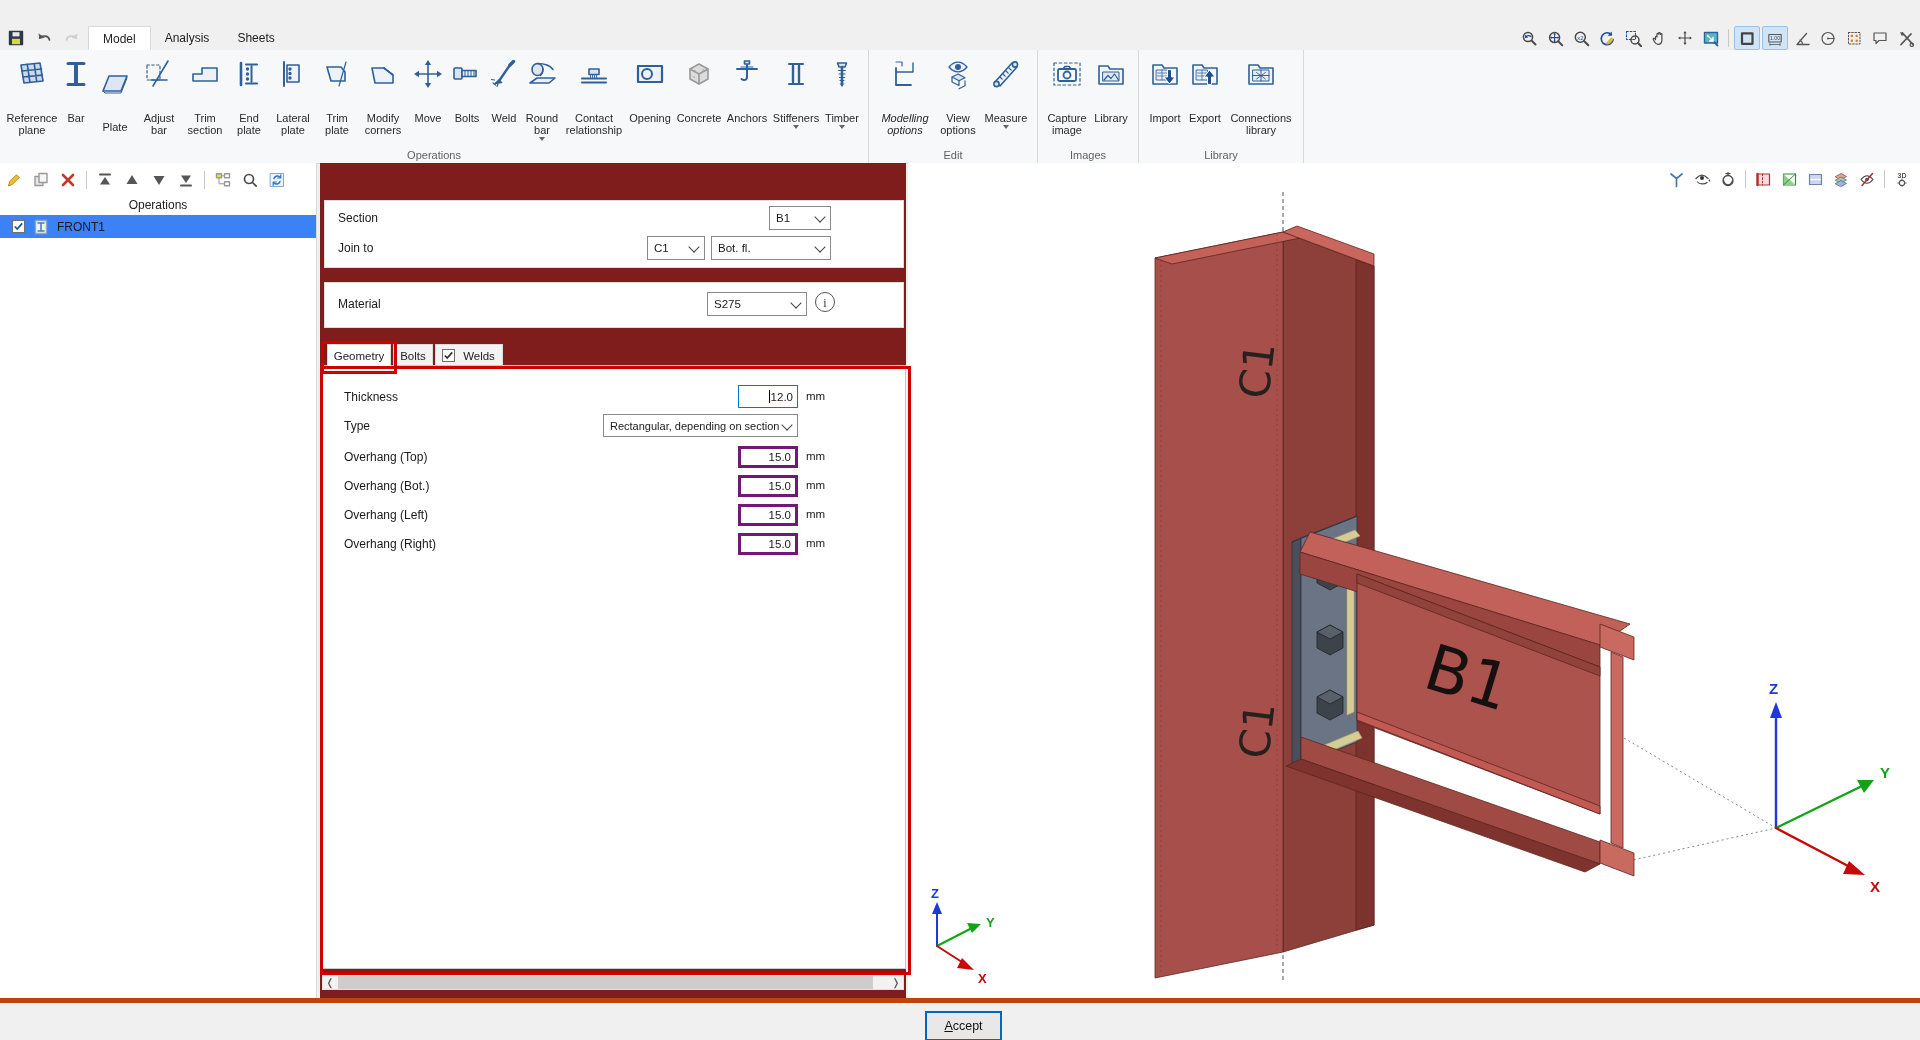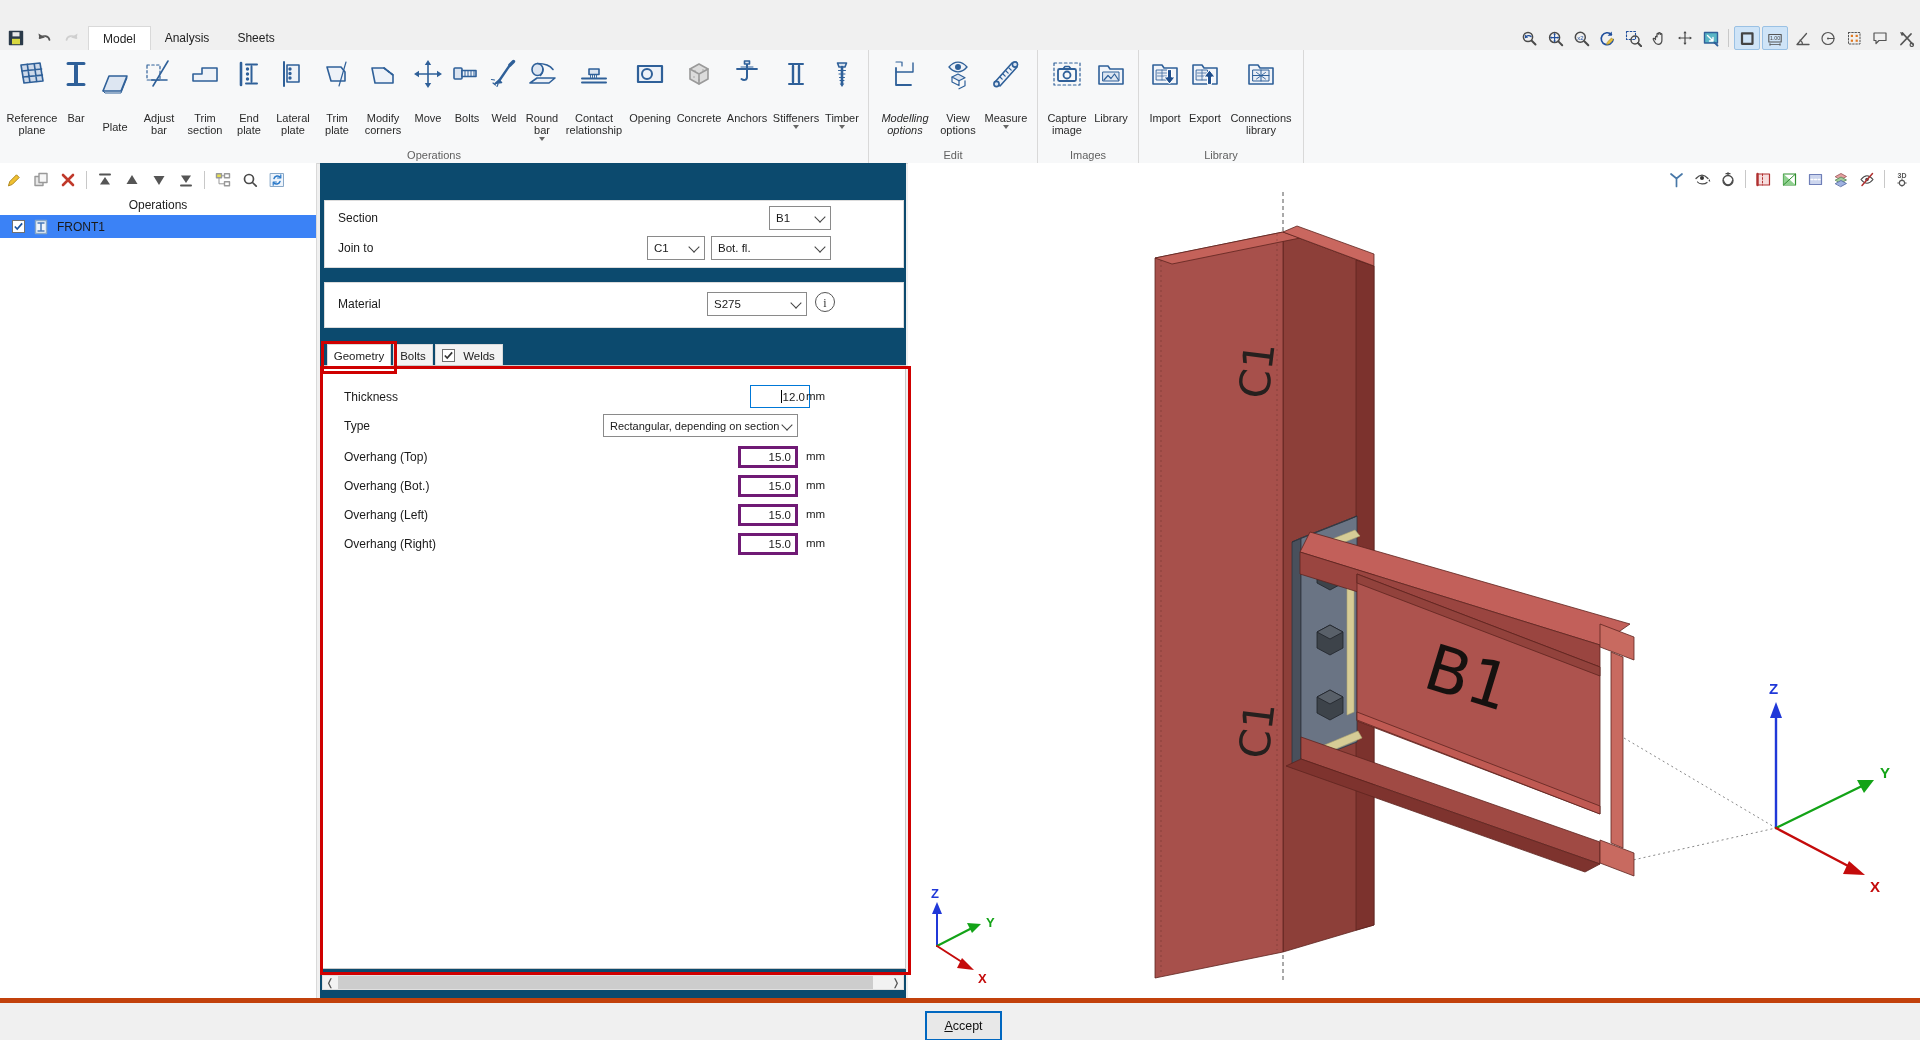--- a/index.html
+++ b/index.html
@@ -29,27 +29,27 @@
   .rib-btn .ic{width:36px;height:36px;}
   .rib-btn .ic svg{width:36px;height:36px;}
   .rib-btn .lbl{margin-top:20px;font-size:11px;line-height:1.1;text-align:center;color:#2a2a2a;white-space:pre-line;}
   .rib-btn .dd{margin-top:1px;width:0;height:0;border-left:3.5px solid transparent;border-right:3.5px solid transparent;border-top:4px solid #666;}
   
   #opspanel{position:absolute;left:0;top:163px;width:316px;height:835px;background:#fff;border-right:1px solid #d9d9d9;}
   #ops-toolbar{position:absolute;left:2px;top:4px;height:26px;display:flex;align-items:center;gap:3px;}
   #ops-header{position:absolute;left:0;top:32px;width:100%;height:20px;text-align:center;line-height:20px;border-bottom:1px solid #ededed;color:#222;}
   .ops-row{position:absolute;left:0;top:52px;width:100%;height:23px;background:#3b82f6;display:flex;align-items:center;gap:6px;padding-left:12px;box-sizing:border-box;}
   
-  #form{position:absolute;left:320px;top:163px;width:586px;height:835px;background:#0c4a6e;}
+  #form{position:absolute;left:320px;top:163px;width:586px;height:835px;background:#7f1d1d;}
   .groupbox{position:absolute;border:1px solid #dcdcdc;background:#fff;}
   .flabel{position:absolute;color:#1a1a1a;font-size:12px;}
   .combo{position:absolute;background:#fff;border:1px solid #8a8a8a;display:flex;align-items:center;font-size:11.5px;padding-left:6px;box-sizing:border-box;}
   .combo .chev{position:absolute;right:6px;top:50%;width:7px;height:7px;margin-top:-5px;border-right:1.4px solid #444;border-bottom:1.4px solid #444;transform:rotate(45deg);}
   .numinput{position:absolute;background:#fff;border:3px solid #701a75;text-align:right;font-size:11.5px;display:flex;align-items:center;justify-content:flex-end;padding-right:4px;box-sizing:border-box;}
-  .numinput.focused{border:1.5px solid #0078d7;margin-left:12px;}
+  .numinput.focused{border:1.5px solid #0078d7;}
   .caret{display:inline-block;width:1px;height:13px;background:#000;margin-right:1px;}
   .unit{position:absolute;font-size:11.5px;color:#1a1a1a;}
   .tabstrip-tab{position:absolute;height:22px;line-height:22px;text-align:center;background:#f3f3f3;border:1px solid #dadada;box-sizing:border-box;font-size:11.5px;color:#222;}
   .tabstrip-tab.active{background:#fff;border-bottom:1px solid #fff;z-index:3;}
   .annot{position:absolute;border:3px solid #cf0000;pointer-events:none;z-index:5;}
   .checkbox{width:13px;height:13px;background:#fff;border:1px solid #707070;display:inline-flex;align-items:center;justify-content:center;box-sizing:border-box;}
   .checkbox svg{width:11px;height:11px;}
   
   #hscroll{position:absolute;left:2px;top:812px;width:582px;height:15px;background:#f2f2f2;border:1px solid #e0e0e0;box-sizing:border-box;display:flex;align-items:center;}
   #hthumb{position:absolute;left:15px;width:535px;height:13px;background:#cdcdcd;}

